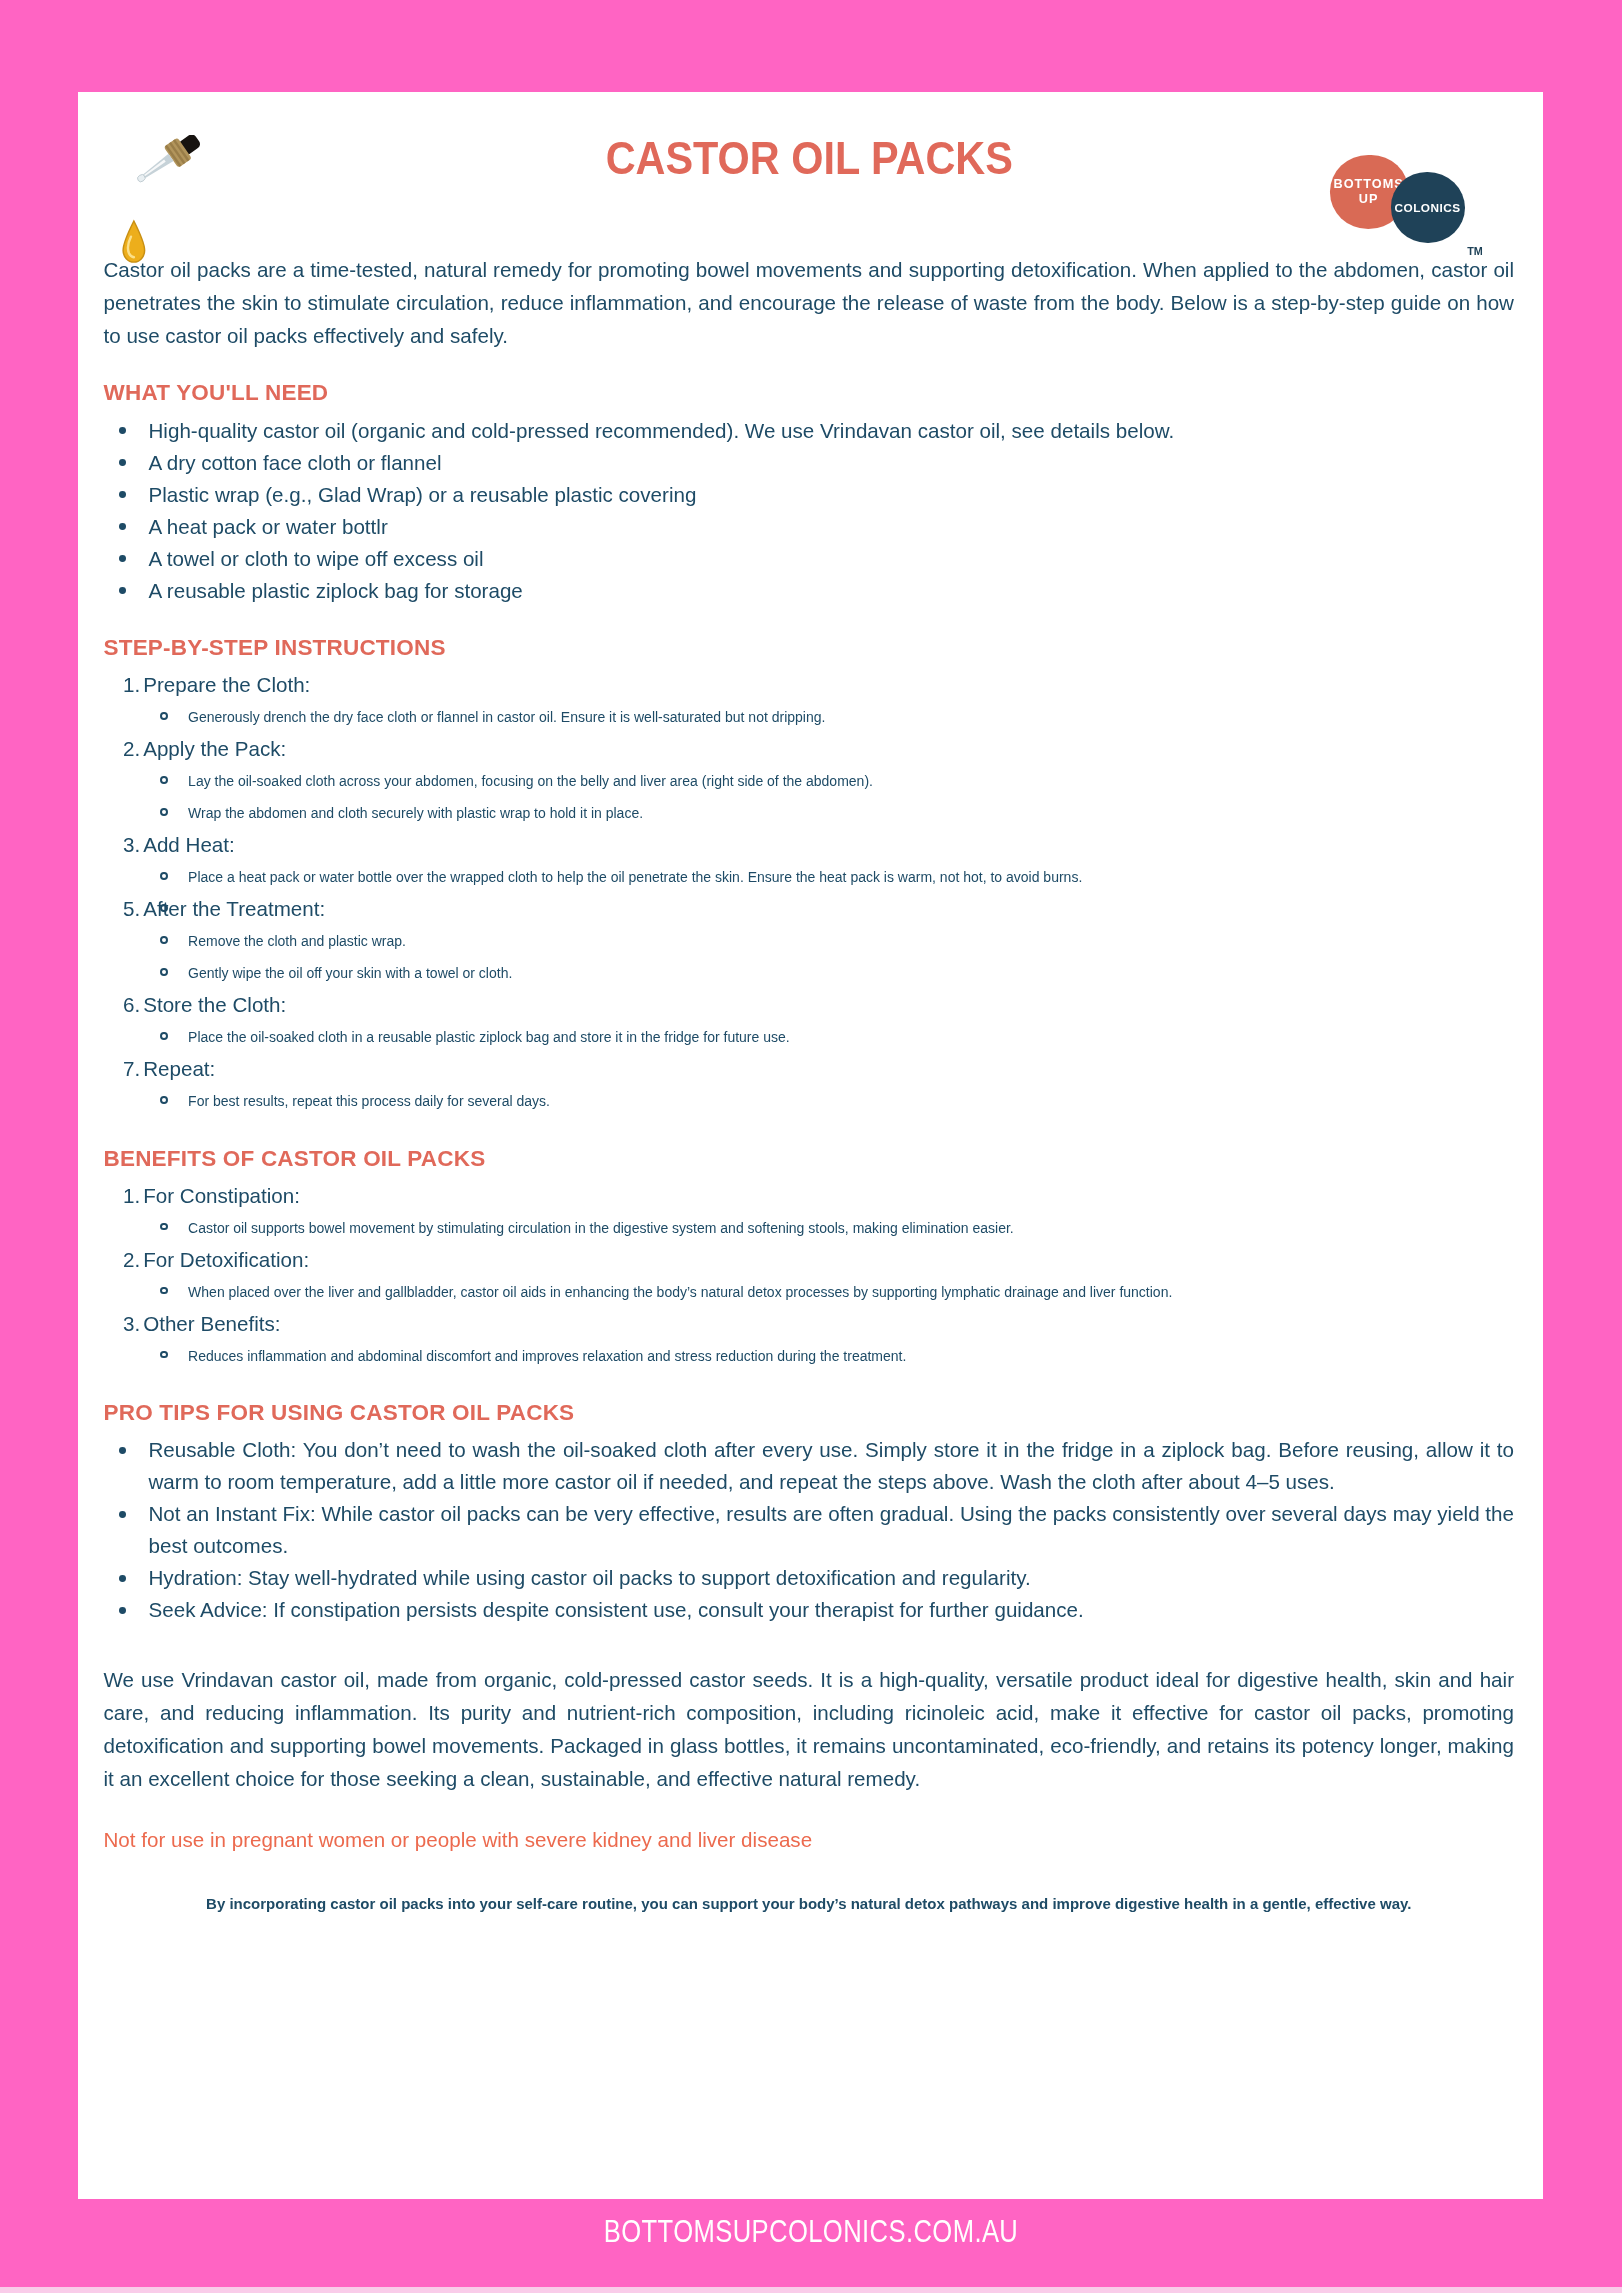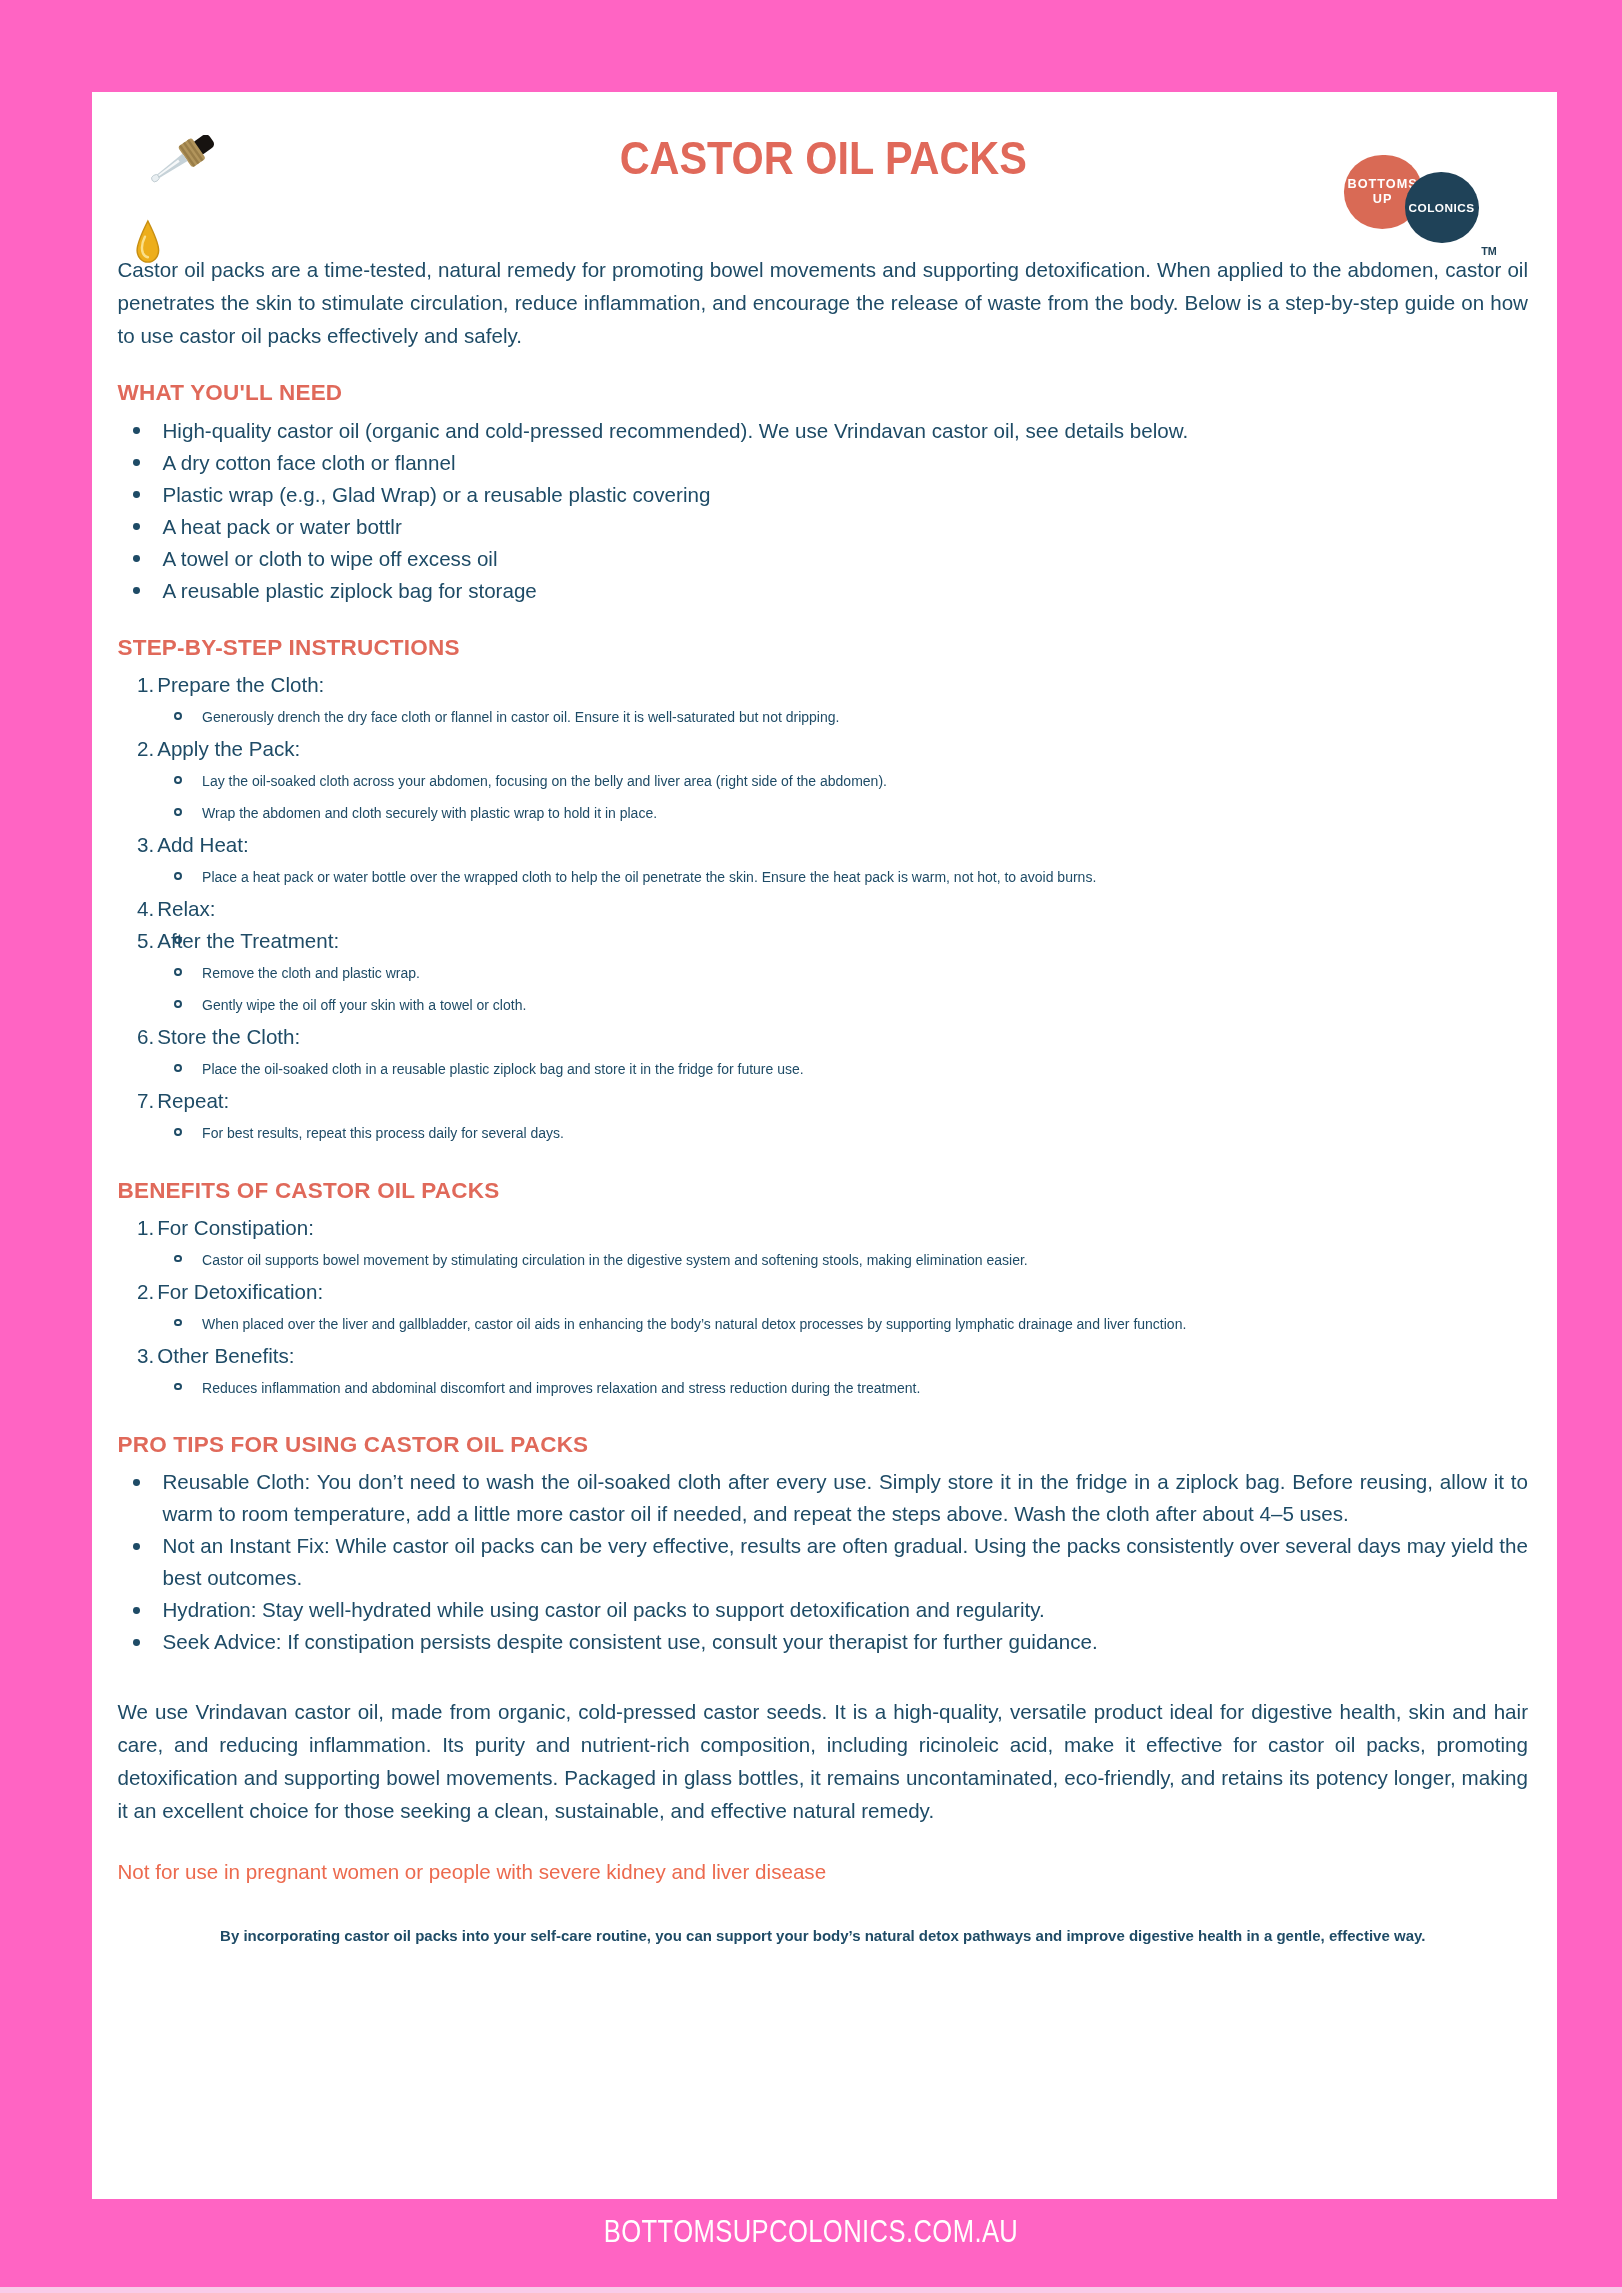--- a/index.html
+++ b/index.html
@@ -13,21 +13,21 @@
   *{box-sizing:border-box;}
   html,body{margin:0;padding:0;}
   body{
     width:1622px;height:2294px;position:relative;
     background:var(--pink);
     font-family:"Liberation Sans",sans-serif;
     color:var(--navy);
   }
   .card{
     position:absolute;left:78px;top:92px;width:1465px;height:2107px;
-    background:#ffffff;padding:15.7px 29px 0 25.5px;overflow:hidden;margin-left:14px;
+    background:#ffffff;padding:15.7px 29px 0 25.5px;overflow:hidden;
   }
   
   .header{position:relative;height:118px;}
   .dropper{position:absolute;left:9.8px;top:0;}
   .page-title{
     text-align:center;margin-top:27.4px;
     font-size:46px;font-weight:700;color:var(--coral);
     letter-spacing:0px;transform:scaleX(0.9);transform-origin:center;
     line-height:1;
   }
@@ -127,21 +127,20 @@
       </div>
       <div class="section-heading">STEP-BY-STEP INSTRUCTIONS</div>
       <div class="steps">
         <div class="step-head"><span class="step-num">1.</span><span class="step-label">Prepare the Cloth:</span></div>
         <div class="sub"><span class="circle"></span><span class="sub-text">Generously drench the dry face cloth or flannel in castor oil. Ensure it is well-saturated but not dripping.</span></div>
         <div class="step-head"><span class="step-num">2.</span><span class="step-label">Apply the Pack:</span></div>
         <div class="sub"><span class="circle"></span><span class="sub-text">Lay the oil-soaked cloth across your abdomen, focusing on the belly and liver area (right side of the abdomen).</span></div>
         <div class="sub"><span class="circle"></span><span class="sub-text">Wrap the abdomen and cloth securely with plastic wrap to hold it in place.</span></div>
         <div class="step-head"><span class="step-num">3.</span><span class="step-label">Add Heat:</span></div>
         <div class="sub"><span class="circle"></span><span class="sub-text">Place a heat pack or water bottle over the wrapped cloth to help the oil penetrate the skin. Ensure the heat pack is warm, not hot, to avoid burns.</span></div>
-        <div class="step-head"><span class="step-num">4.</span><span class="step-label">Relax:</span></div>
         <div class="sub"><span class="circle"></span></div>
         <div class="step-head"><span class="step-num">5.</span><span class="step-label">After the Treatment:</span></div>
         <div class="sub"><span class="circle"></span><span class="sub-text">Remove the cloth and plastic wrap.</span></div>
         <div class="sub"><span class="circle"></span><span class="sub-text">Gently wipe the oil off your skin with a towel or cloth.</span></div>
         <div class="step-head"><span class="step-num">6.</span><span class="step-label">Store the Cloth:</span></div>
         <div class="sub"><span class="circle"></span><span class="sub-text">Place the oil-soaked cloth in a reusable plastic ziplock bag and store it in the fridge for future use.</span></div>
         <div class="step-head"><span class="step-num">7.</span><span class="step-label">Repeat:</span></div>
         <div class="sub"><span class="circle"></span><span class="sub-text">For best results, repeat this process daily for several days.</span></div>
       </div>
       <div class="section-heading">BENEFITS OF CASTOR OIL PACKS</div>

